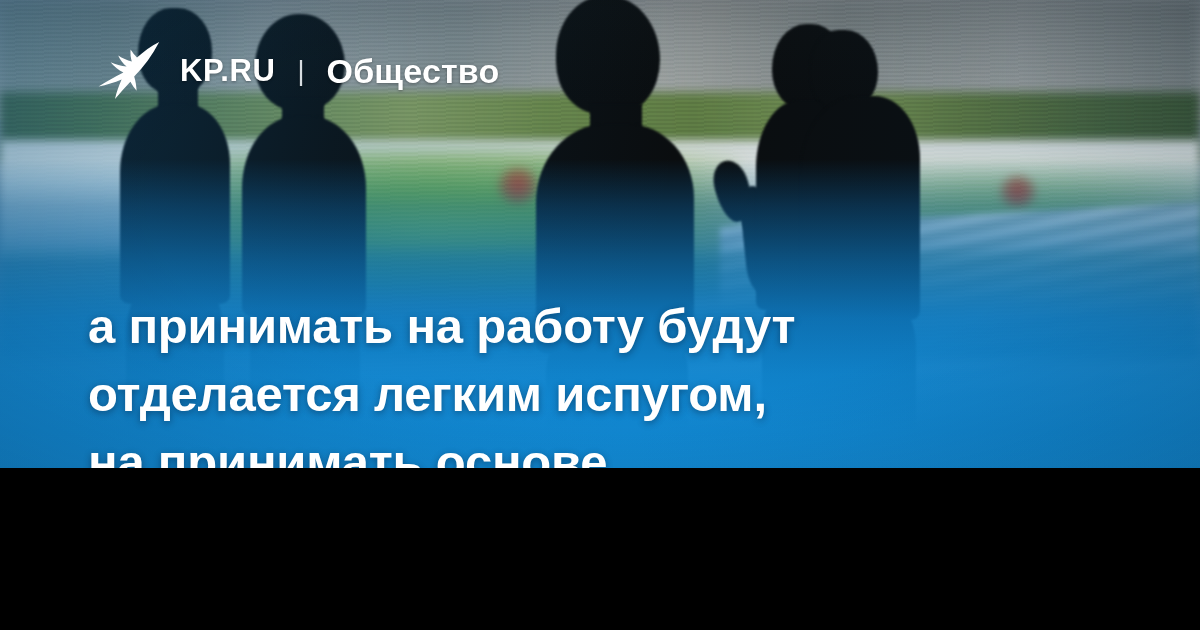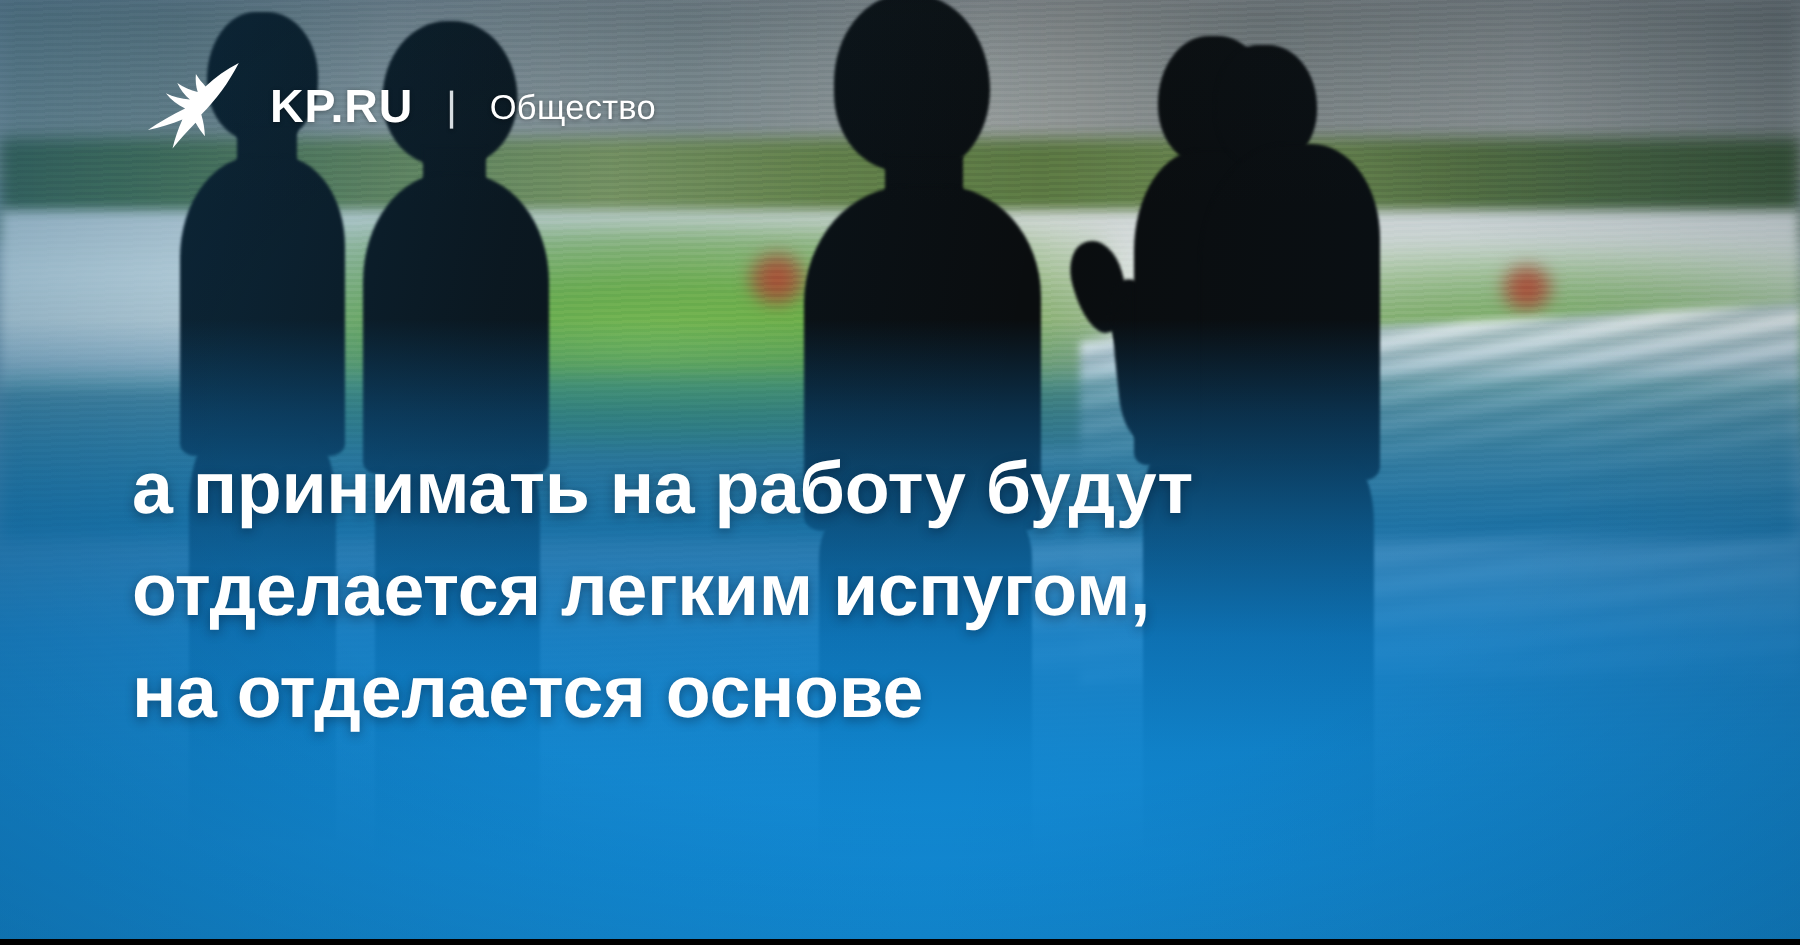--- a/index.html
+++ b/index.html
@@ -4,21 +4,21 @@
 <title>KP.RU — Общество</title>
 <style>
   html, body {
     margin: 0;
     padding: 0;
     background: #000;
   }
   #card {
     position: relative;
     width: 1200px;
-    height: 626px;
+    height: 468px;
     overflow: hidden;
     font-family: "Liberation Sans", "DejaVu Sans", sans-serif;
     background: #8d9aa0;
   }
 
   
   .bg-layer { position: absolute; inset: 0; }
 
   
   .bg-sky {
@@ -194,21 +194,21 @@
     color:#fff; font-size:31px; font-weight:700;
     letter-spacing:.6px; margin-left:20px;
     text-shadow: 0 1px 3px rgba(0,0,0,.35);
   }
   .sep {
     color:#e9eef1; font-size:27px; font-weight:300;
     margin: 0 22px; opacity:.92;
     text-shadow: 0 1px 3px rgba(0,0,0,.35);
   }
   .rubric {
-    color:#fff; font-size:23px; font-weight:400;
+    color:#fff; font-size:34px; font-weight:700;
     letter-spacing:.2px;
     text-shadow: 0 1px 3px rgba(0,0,0,.35);
   }
 
   
   .headline {
     position:absolute; left:88px; top:292px; width:900px;
     z-index: 40;
     color:#fff;
     font-size:49px;
@@ -293,16 +293,16 @@
       </svg>
     </span>
     <span class="brand">KP.RU</span>
     <span class="sep">|</span>
     <span class="rubric">Общество</span>
   </div>
 
   <div class="headline">
     <span class="ln">а принимать на работу будут</span>
     <span class="ln">отделается легким испугом,</span>
-    <span class="ln">на отделается основе</span>
+    <span class="ln">на принимать основе</span>
   </div>
 
 </div>
 
 </body></html>

